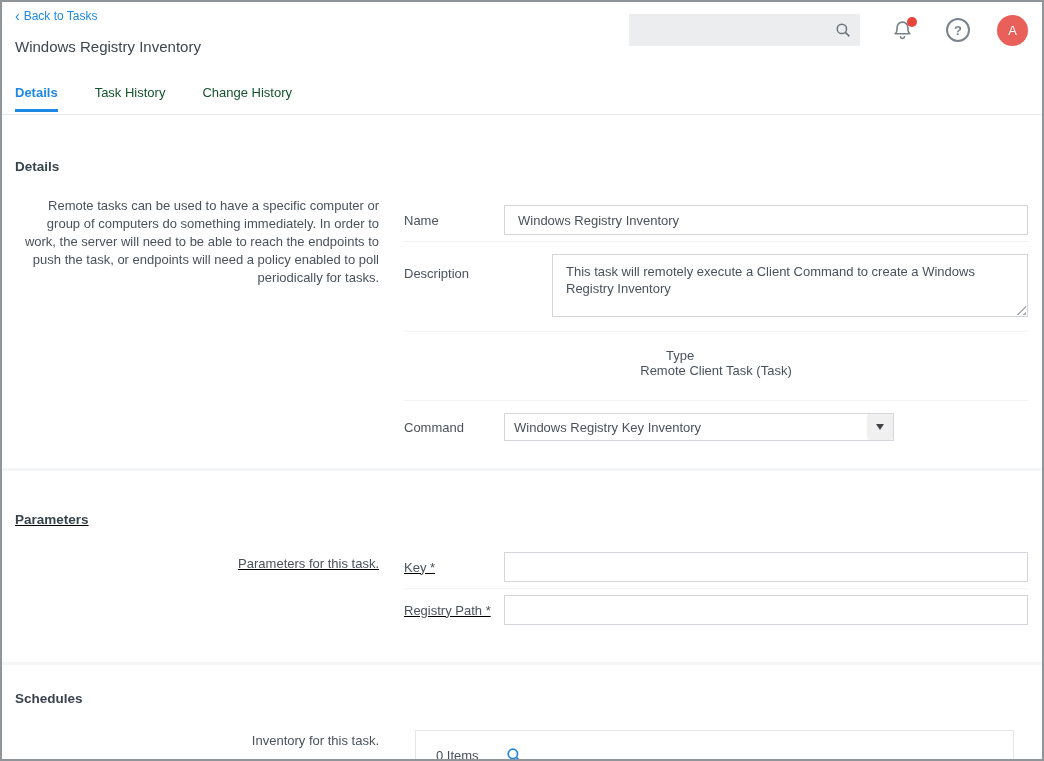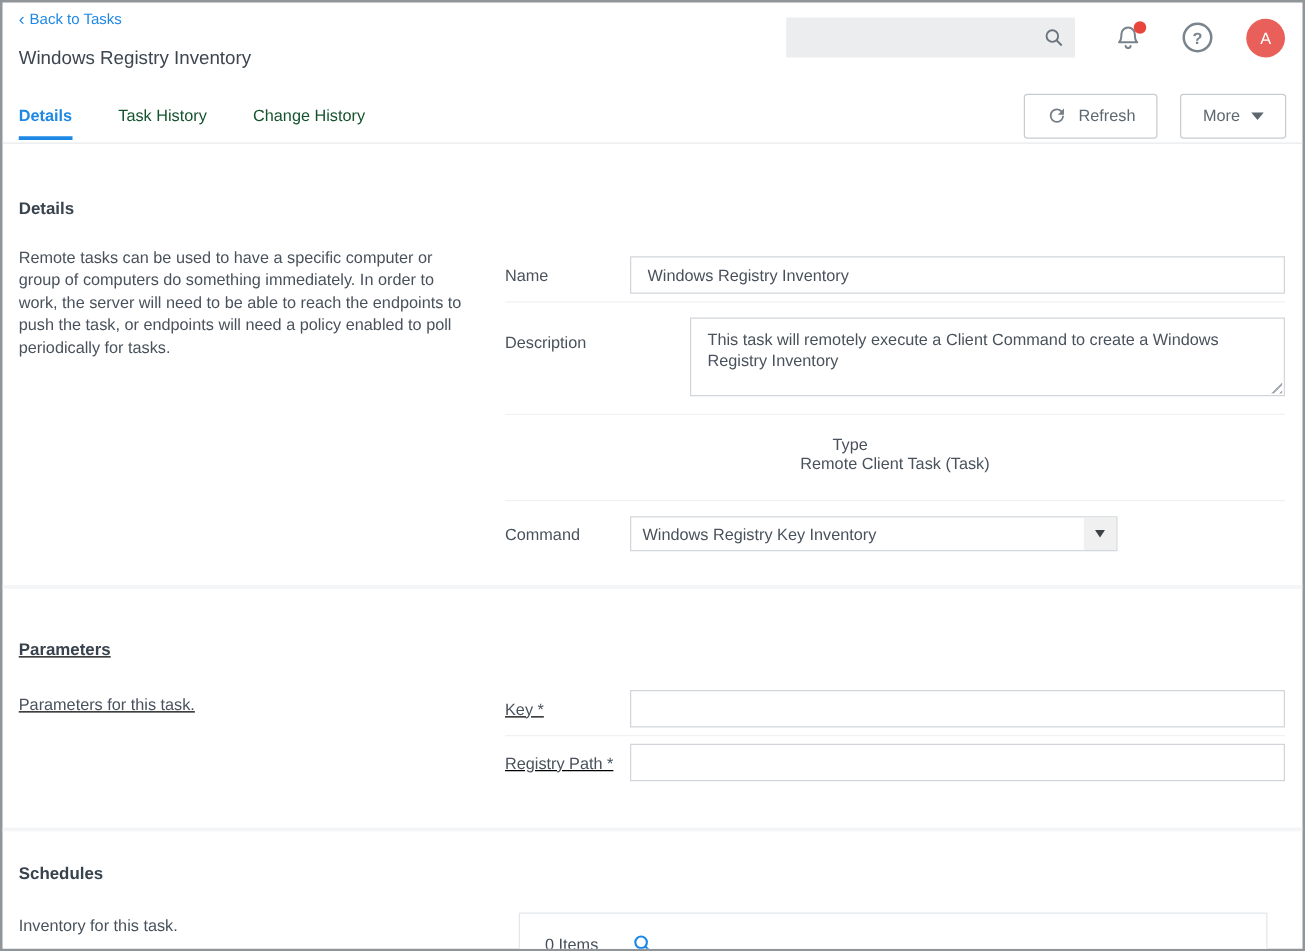--- a/index.html
+++ b/index.html
@@ -42,21 +42,21 @@
   .btn { display:flex; align-items:center; gap:9px; height:36px; padding:0 17px;
     background:#fff; border:1px solid #C7CCD1; border-radius:3px; color:#5D6770;
     font-size:13px; cursor:pointer; font-family:inherit; }
   .caret-down { width:0; height:0; border-left:5px solid transparent;
     border-right:5px solid transparent; border-top:6px solid #5D6770; }
   
   .section { display:flex; padding:0 14px 0 13px; }
   .sec-left { width:389px; flex-shrink:0; }
   .sec-right { flex:1; min-width:0; }
   .sec-heading { font-size:13.5px; font-weight:bold; color:#39434D; }
-  .sec-intro { font-size:13px; line-height:18px; color:#49525C; max-width:364px; }
+  .sec-intro { font-size:13px; line-height:18px; color:#49525C; max-width:364px;text-align:right; }
   .frow { display:flex; align-items:center; border-bottom:1px solid #F0F1F3; padding:6px 0; }
   .frow.noline { border-bottom:none; }
   .flabel { width:100px; flex-shrink:0; font-size:13px; color:#49525C; }
   .text-input { flex:1; height:30px; border:1px solid #D2D6DA; padding:0 13px;
     font-size:13px; color:#49525C; outline:none; font-family:inherit; background:#fff; }
   .ta-wrap { flex:1; position:relative; }
   .textarea { display:block; width:100%; height:63px; border:1px solid #D2D6DA;
     padding:8px 13px; font-size:13px; line-height:17px; color:#49525C; outline:none;
     font-family:inherit; resize:none; overflow:hidden; background:#fff; }
   .resize-grip { position:absolute; right:2px; bottom:2px; width:10px; height:10px;
@@ -119,34 +119,20 @@
 
       <div class="avatar" style="background: rgb(232, 96, 89);">A</div>
     </div>
   </div>
 
   <div class="tabbar">
     <div class="tab active">Details</div>
     <div class="tab">Task History</div>
     <div class="tab">Change History</div>
 
-    <div class="tab-actions">
-      <button class="btn">
-        <span style="display:flex;">
-          <svg width="17" height="17" viewBox="0 0 24 24" fill="#757D85">
-            <path d="M17.65 6.35A7.95 7.95 0 0 0 12 4a8 8 0 1 0 8 8h-2a6 6 0 1 1-6-6c1.66 0 3.14.69 4.22 1.78L13 11h7V4l-2.35 2.35z"></path>
-          </svg>
-        </span>
-        <span>Refresh</span>
-      </button>
-      <button class="btn">
-        <span>More</span>
-        <span class="caret-down"></span>
-      </button>
-    </div>
   </div>
 
   <div class="section" style="padding-top:40px;">
     <div class="sec-left">
       <div class="sec-heading" style="margin-top:4px;">Details</div>
       <p class="sec-intro" style="margin-top:23px;">Remote tasks can be used to have a specific computer or group of computers do something immediately. In order to work, the server will need to be able to reach the endpoints to push the task, or endpoints will need a policy enabled to poll periodically for tasks.</p>
     </div>
     <div class="sec-right" style="padding-top:44px;">
 
       <div class="frow">

